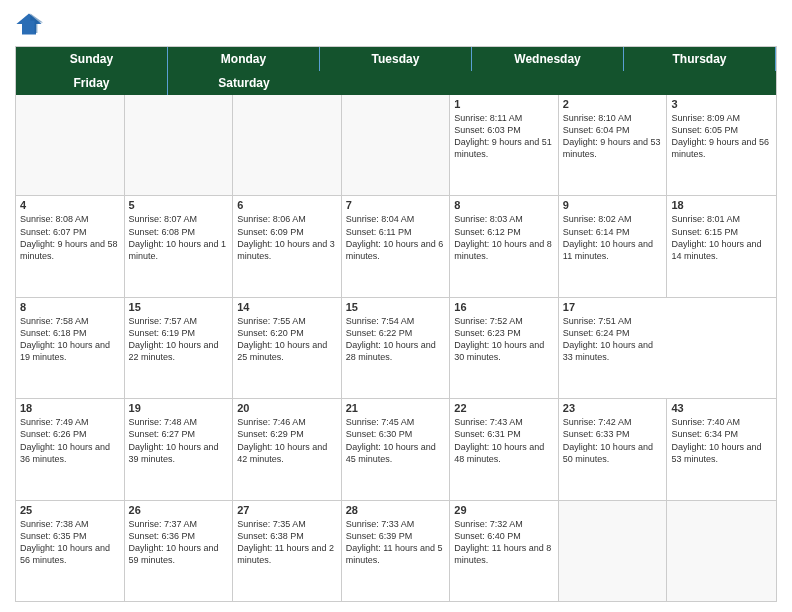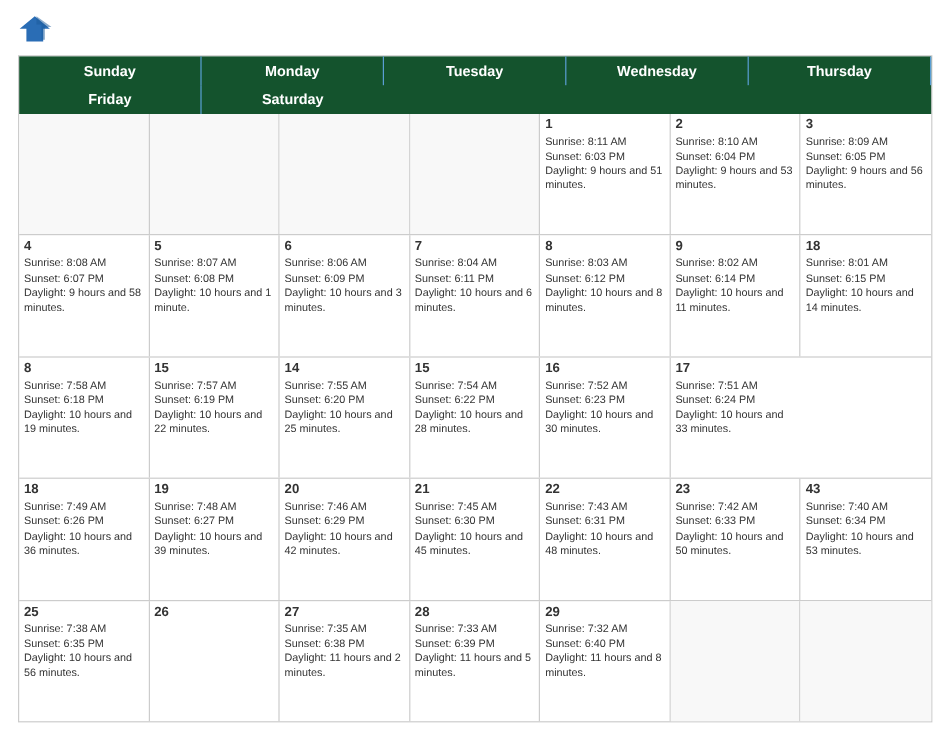--- a/index.html
+++ b/index.html
@@ -242,20 +242,21 @@
             <div class="cell-info">Sunrise: 7:40 AM<br>Sunset: 6:34 PM<br>Daylight: 10 hours and 53 minutes.</div>
           </div>
         </div>
         <div class="cal-row">
           <div class="cal-cell">
             <span class="day-num">25</span>
             <div class="cell-info">Sunrise: 7:38 AM<br>Sunset: 6:35 PM<br>Daylight: 10 hours and 56 minutes.</div>
           </div>
           <div class="cal-cell">
             <span class="day-num">26</span>
+            <div class="cell-info">Sunrise: 7:37 AM<br>Sunset: 6:36 PM<br>Daylight: 10 hours and 59 minutes.</div>
           </div>
           <div class="cal-cell">
             <span class="day-num">27</span>
             <div class="cell-info">Sunrise: 7:35 AM<br>Sunset: 6:38 PM<br>Daylight: 11 hours and 2 minutes.</div>
           </div>
           <div class="cal-cell">
             <span class="day-num">28</span>
             <div class="cell-info">Sunrise: 7:33 AM<br>Sunset: 6:39 PM<br>Daylight: 11 hours and 5 minutes.</div>
           </div>
           <div class="cal-cell">

